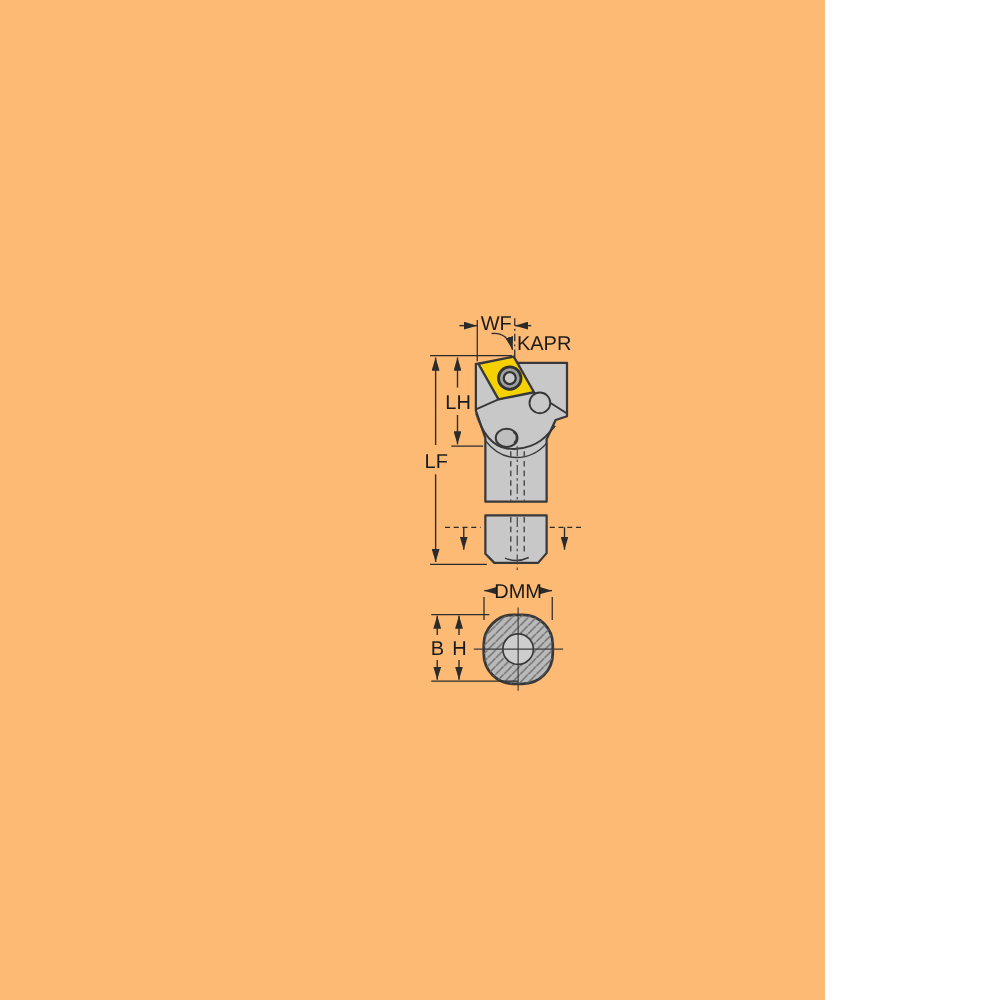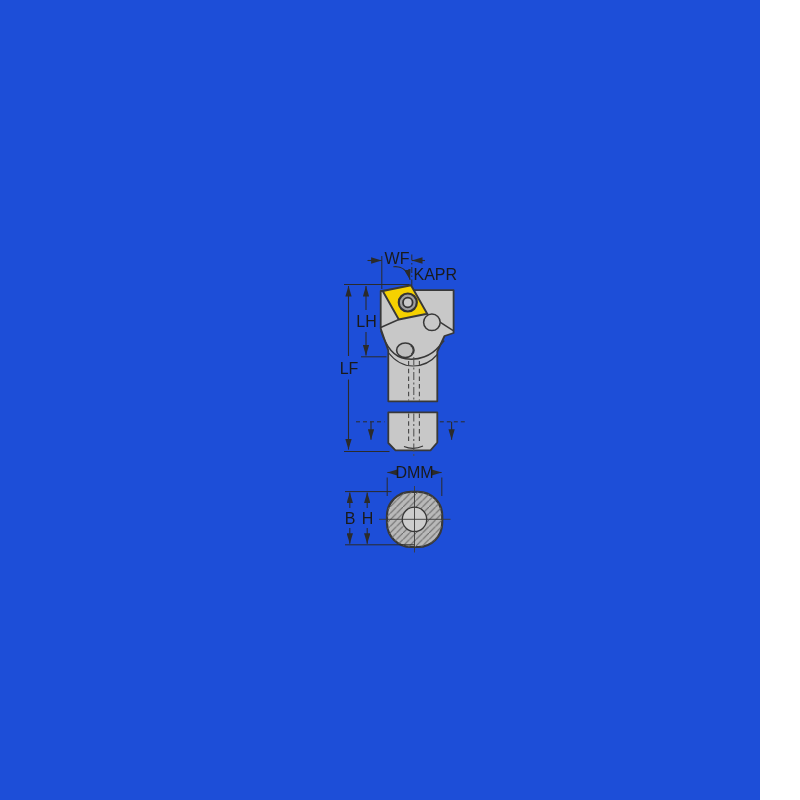--- a/index.html
+++ b/index.html
@@ -1,16 +1,16 @@
 <!DOCTYPE html>
 <html><head>
 <meta charset="utf-8">
 <style>
   html,body{margin:0;padding:0;background:#ffffff;}
-  .canvas{position:relative;width:760px;height:800px;background:#1d4ed8;overflow:hidden;}
+  .canvas{position:relative;width:660px;height:800px;background:#fdba74;overflow:hidden;}
   svg{position:absolute;left:0;top:0;}
   text{font-family:"Liberation Sans", sans-serif;fill:#1a1a1a;}
   .dim{stroke:#2b2b2b;stroke-width:1.1;fill:none;}
   .thin{stroke:#2b2b2b;stroke-width:1;fill:none;}
   .outline{stroke:#383838;fill:none;}
 </style>
 </head>
 <body>
 
 <div class="canvas">

